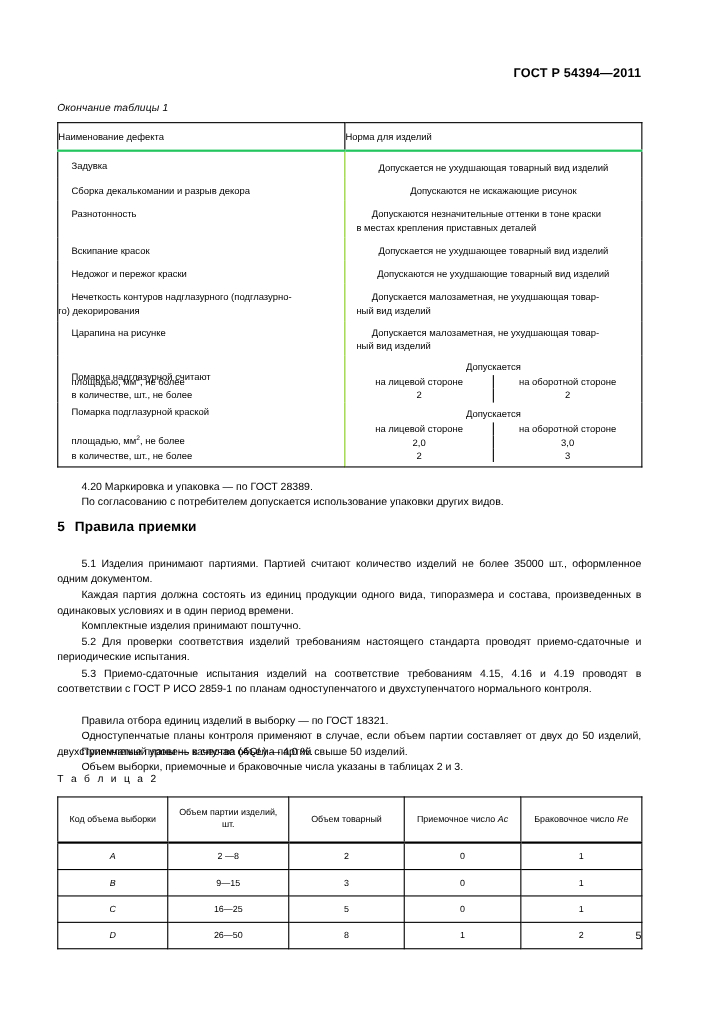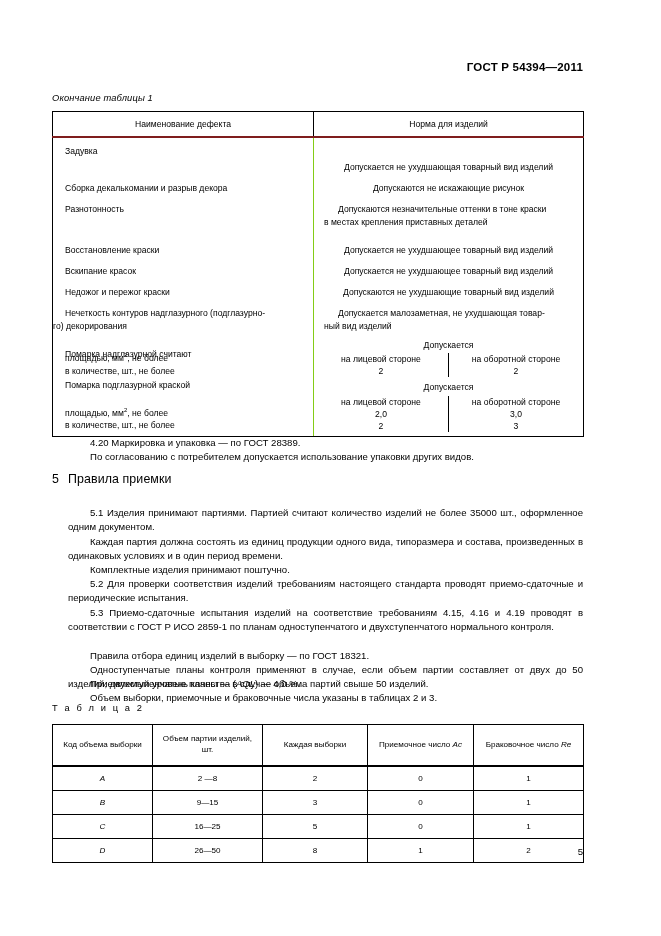--- a/index.html
+++ b/index.html
@@ -64,24 +64,24 @@
     table-layout: fixed;
     font-size: 8.6px;
   }
   .t1 td, .t1 th {
     border: 1px solid #000;
     padding: 0;
     vertical-align: top;
     font-weight: normal;
   }
   .t1 .hdr td {
-    text-align: center;
+    text-align: left;
     height: 24px;
     vertical-align: middle;
-    border-bottom: 2px solid #7f1d1d;
+    border-bottom: 2px solid #22c55e;
     font-size: 8.6px;
   }
   .t1 .lcell {
     padding: 4px 6px 3px 12px;
     border-right: 1px solid #84cc16;
     border-top: none;
     border-bottom: none;
     line-height: 1.42;
   }
   .t1 .rcell {
@@ -118,26 +118,26 @@
   
   .para {
     position: absolute;
     left: 52px;
     width: 531px;
     font-size: 9.6px;
     line-height: 14.3px;
     text-align: justify;
     text-align-last: left;
   }
-  .para .ind { display: block; text-indent: 22px; margin-left: 16px; }
+  .para .ind { display: block; text-indent: 22px; }
   .sec-head {
     position: absolute;
     left: 52px;
     font-size: 12.4px;
-    font-weight: normal;
+    font-weight: bold;
     letter-spacing: 0.1px;
   }
   .sec-head .num { margin-right: 9px; }
 
   
   .t2 {
     position: absolute;
     left: 52px;
     top: 724px;
     width: 531px;
@@ -185,40 +185,36 @@
         <col style="width:270px">
       </colgroup>
     <tbody>
       <tr class="hdr">
         <td>Наименование дефекта</td>
         <td>Норма для изделий</td>
       </tr>
 
       <tr class="outer-top">
         <td class="lcell" style="padding-top:7px">Задувка</td>
-        <td class="rcell" style="padding-top:23px">Допускается не ухудшающая товарный вид изделий</td>
+        <td class="rcell" style="padding-top:8px">Допускается не ухудшающая товарный вид изделий</td>
       </tr>
 
       <tr>
         <td class="lcell" style="padding-top:6px">Сборка декалькомании и разрыв декора</td>
         <td class="rcell" style="padding-top:6px">Допускаются не искажающие рисунок</td>
       </tr>
 
       <tr>
         <td class="lcell" style="padding-top:6px">Разнотонность</td>
         <td class="rcell just" style="padding-top:6px">
           <span class="ind">Допускаются незначительные оттенки в тоне краски</span>
           <span>в местах крепления приставных деталей</span>
         </td>
       </tr>
 
-      <tr>
-        <td class="lcell" style="padding-top:13px">Восстановление краски</td>
-        <td class="rcell" style="padding-top:13px">Допускается не ухудшающее товарный вид изделий</td>
-      </tr>
 
       <tr>
         <td class="lcell" style="padding-top:6px">Вскипание красок</td>
         <td class="rcell" style="padding-top:6px">Допускается не ухудшающее товарный вид изделий</td>
       </tr>
 
       <tr>
         <td class="lcell" style="padding-top:6px">Недожог и пережог краски</td>
         <td class="rcell" style="padding-top:6px">Допускаются не ухудшающие товарный вид изделий</td>
       </tr>
@@ -227,20 +223,27 @@
         <td class="lcell" style="padding-top:6px;padding-left:0">
           <span class="ind" style="display:block;text-indent:12px">Нечеткость контуров надглазурного (подглазурно-</span>
           <span>го) декорирования</span>
         </td>
         <td class="rcell just" style="padding-top:6px">
           <span class="ind">Допускается малозаметная, не  ухудшающая товар-</span>
           <span>ный вид изделий</span>
         </td>
       </tr>
 
+      <tr>
+        <td class="lcell" style="padding-top:4px">Царапина на рисунке</td>
+        <td class="rcell just" style="padding-top:4px">
+          <span class="ind">Допускается малозаметная, не  ухудшающая товар-</span>
+          <span>ный вид изделий</span>
+        </td>
+      </tr>
 
       <tr>
         <td class="lcell" style="padding-top:13px">Помарка надглазурной считают</td>
         <td class="rcell" style="padding:0">
           <div class="allow">Допускается</div>
           <table class="subcols">
             <colgroup>
                 <col style="width:50%">
                 <col style="width:50%">
               </colgroup>
@@ -346,21 +349,21 @@
       <col style="width:100px">
         <col style="width:110px">
         <col style="width:105px">
       <col style="width:106px">
         <col style="width:110px">
     </colgroup>
     <tbody>
       <tr class="hdr">
         <td>Код объема выборки</td>
         <td>Объем партии изделий, шт.</td>
-        <td>Каждая выборки</td>
+        <td>Объем товарный</td>
         <td>Приемочное число <i>Ac</i></td>
         <td>Браковочное число <i>Re</i></td>
       </tr>
       <tr>
         <td class="code">A</td>
         <td>2 —8</td>
         <td>2</td>
         <td>0</td>
         <td>1</td>
       </tr>

